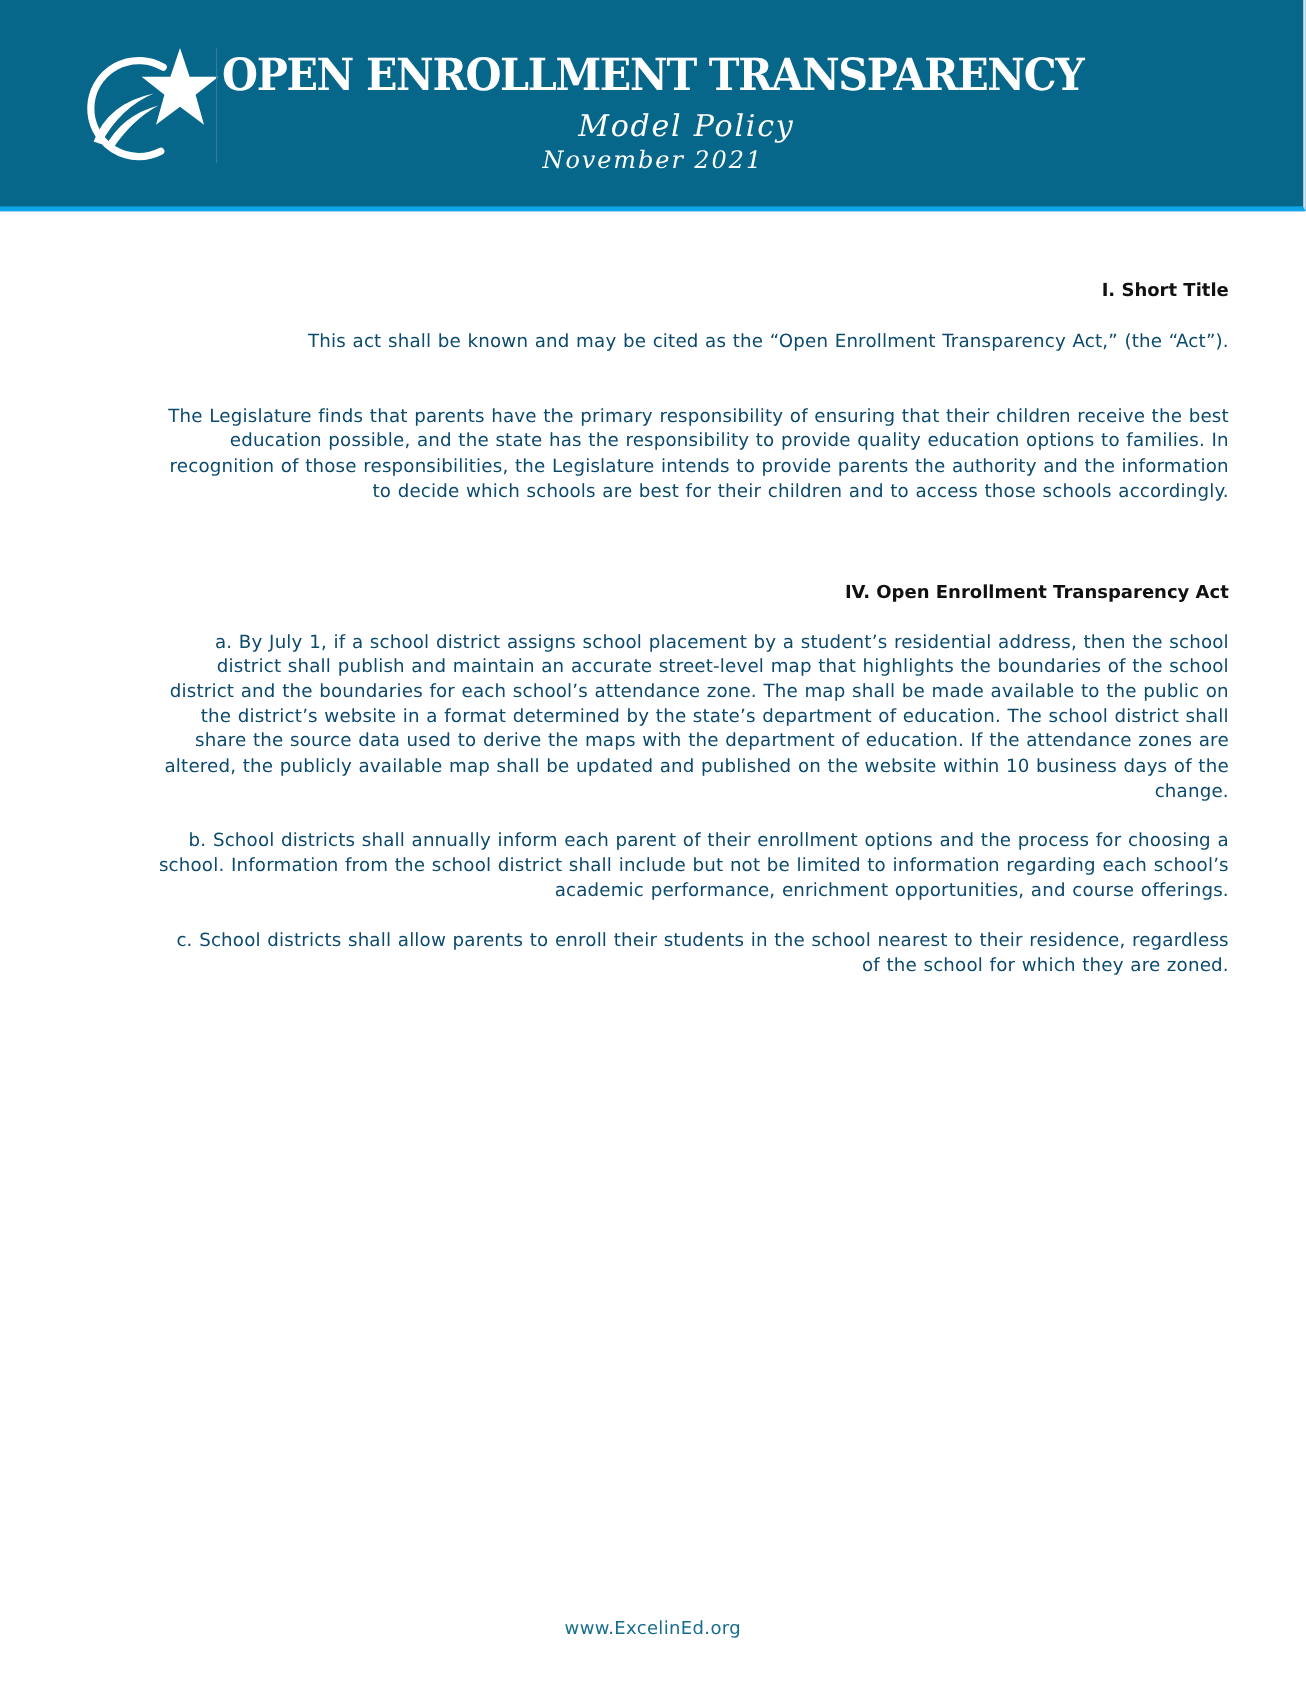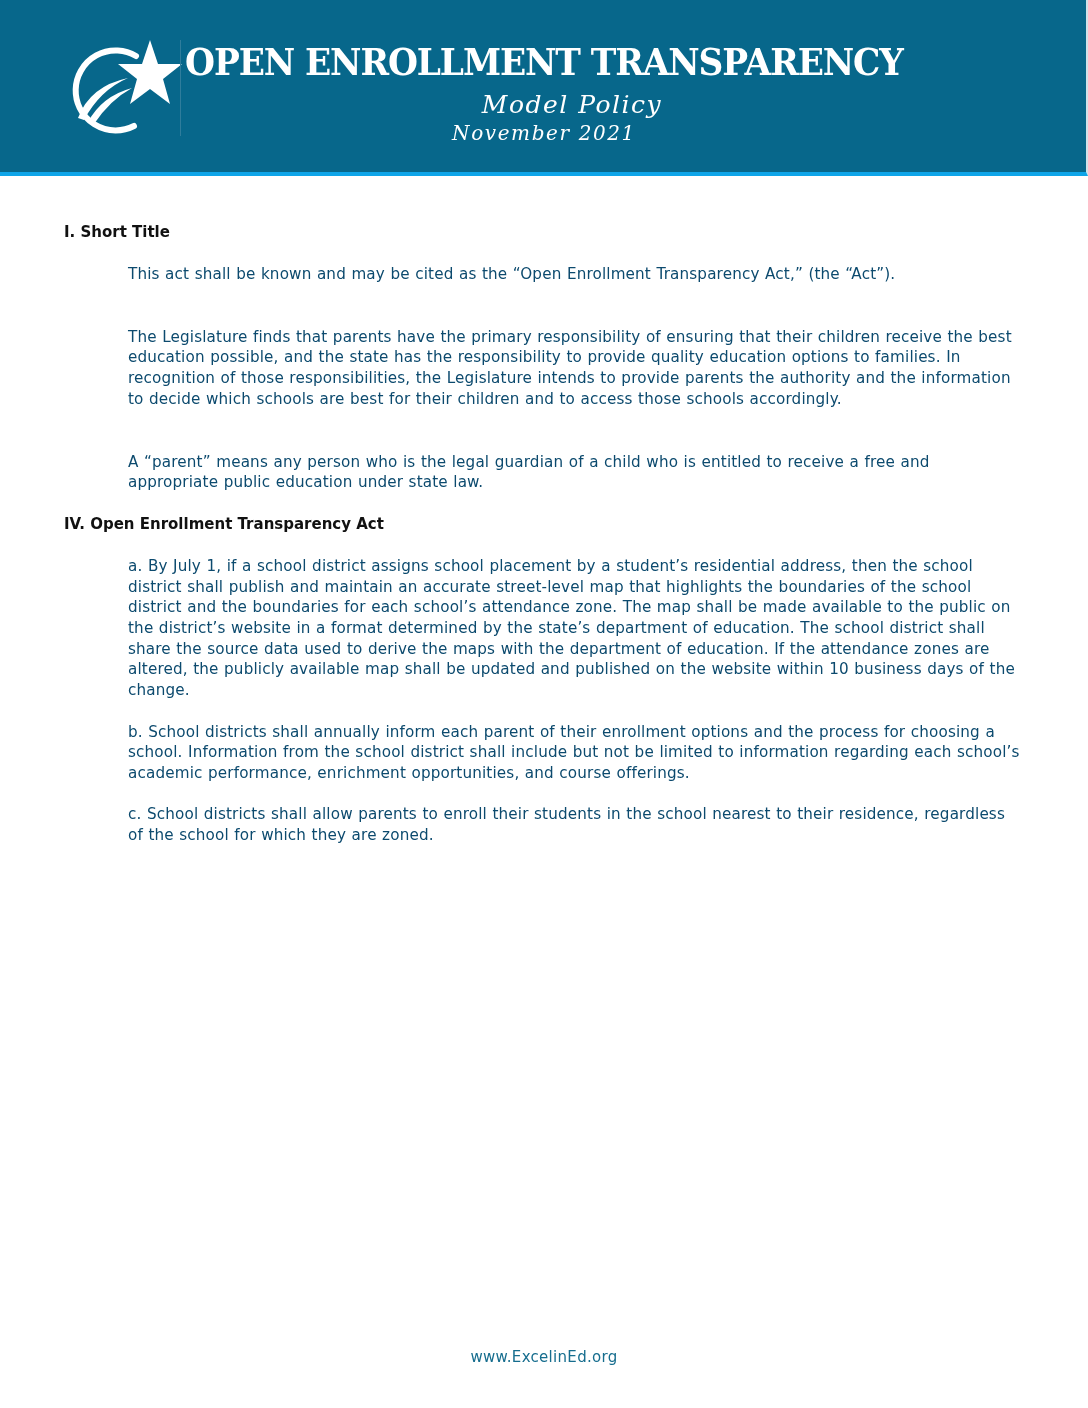--- a/index.html
+++ b/index.html
@@ -81,22 +81,23 @@
       font-style: italic;
       font-size: 20px;
       letter-spacing: 1.6px;
       color: #ffffff;
       line-height: 24px;
     }
 
     .content {
       position: absolute;
       left: 64px;
-      top: 222px;
+      top: 232px;
       width: 960px;
+      text-align: right;
     }
     .section-heading {
       font-family: "DejaVu Sans", sans-serif;
       font-weight: bold;
       font-size: 15px;
       line-height: 21px;
       margin: 0;
       color: #111111;
     }
     .section-body {
@@ -148,21 +149,20 @@
   <h2 class="section-heading">I. Short Title</h2>
   <div class="gap-after-heading"></div>
   <p class="section-body">This act shall be known and may be cited as the “Open Enrollment Transparency Act,” (the “Act”).</p>
   <div class="gap-after-body"></div>
 
   <div class="gap-after-heading"></div>
   <p class="section-body">The Legislature finds that parents have the primary responsibility of ensuring that their children receive the best education possible, and the state has the responsibility to provide quality education options to families. In recognition of those responsibilities, the Legislature intends to provide parents the authority and the information to decide which schools are best for their children and to access those schools accordingly.</p>
   <div class="gap-after-body"></div>
 
   <div class="gap-after-heading"></div>
-  <p class="section-body">A “parent” means any person who is the legal guardian of a child who is entitled to receive a free and appropriate public education under state law.</p>
   <div class="gap-after-body"></div>
 
   <h2 class="section-heading">IV. Open Enrollment Transparency Act</h2>
   <div class="gap-after-heading"></div>
   <p class="section-body">a. By July 1, if a school district assigns school placement by a student’s residential address, then the school district shall publish and maintain an accurate street-level map that highlights the boundaries of the school district and the boundaries for each school’s attendance zone. The map shall be made available to the public on the district’s website in a format determined by the state’s department of education. The school district shall share the source data used to derive the maps with the department of education. If the attendance zones are altered, the publicly available map shall be updated and published on the website within 10 business days of the change.</p>
   <div class="gap-between-paras"></div>
   <p class="section-body">b. School districts shall annually inform each parent of their enrollment options and the process for choosing a school. Information from the school district shall include but not be limited to information regarding each school’s academic performance, enrichment opportunities, and course offerings.</p>
   <div class="gap-between-paras"></div>
   <p class="section-body">c. School districts shall allow parents to enroll their students in the school nearest to their residence, regardless of the school for which they are zoned.</p>
 </div>

